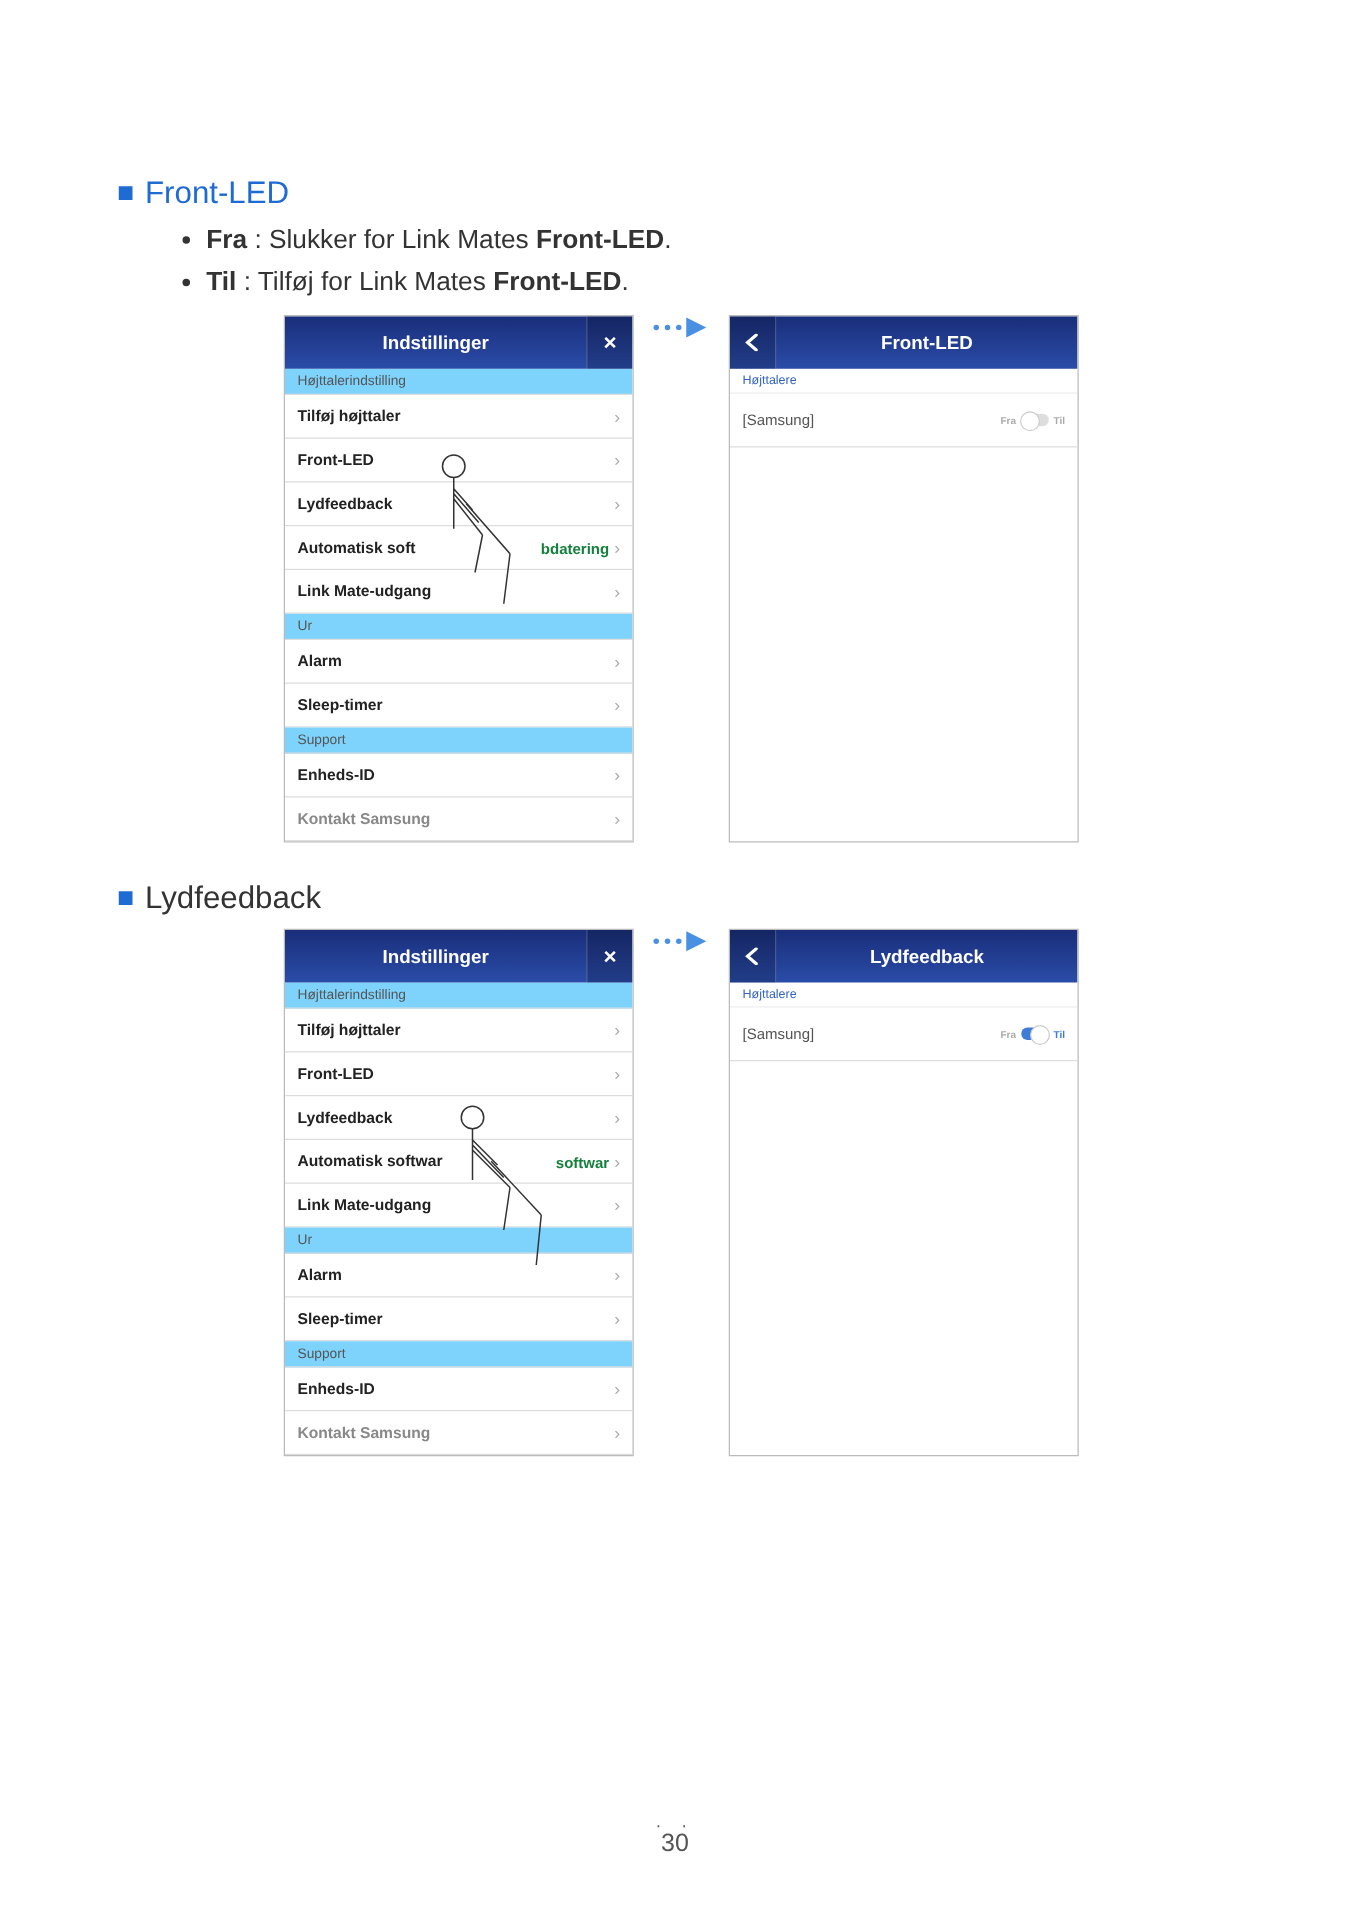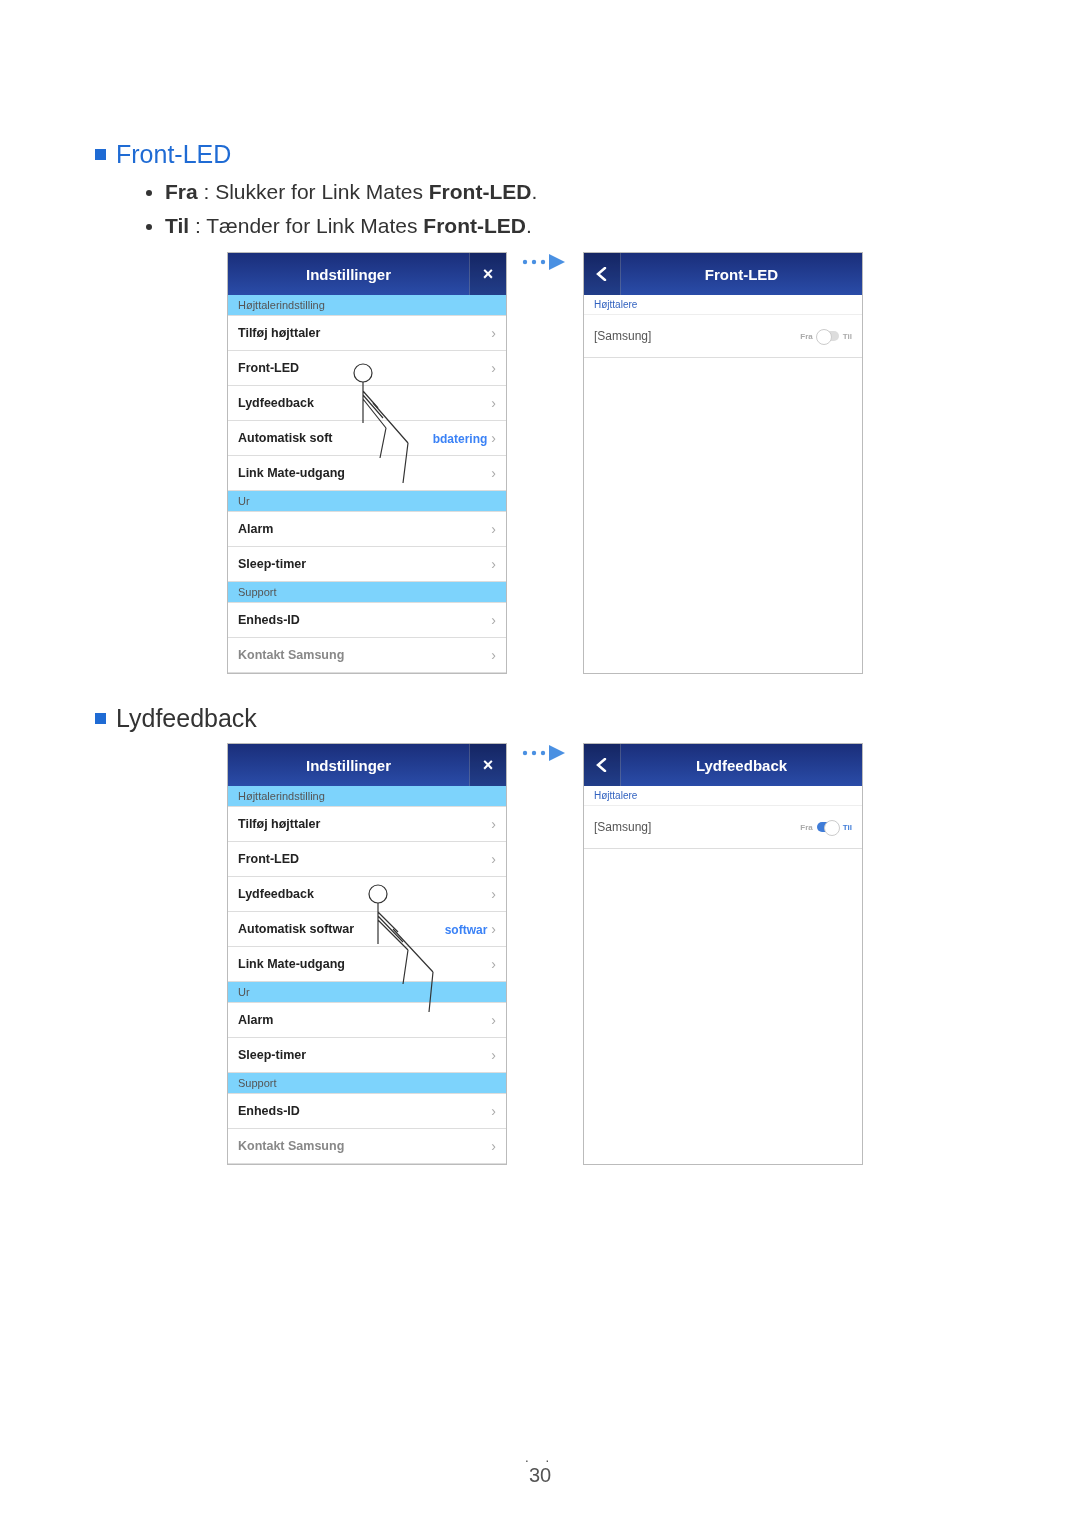--- a/index.html
+++ b/index.html
@@ -113,21 +113,21 @@
     align-items: center;
     justify-content: space-between;
     padding: 0 10px;
     height: 34px;
     border-bottom: 1px solid #ddd;
     font-size: 12.5px;
     font-weight: bold;
     color: #222;
   }
   .phone .row .chev { color: #aaa; font-weight: normal; font-size: 14px; }
-  .phone .row .rsuffix { color: #3b82f6; font-weight: bold; margin-right: 4px; font-size: 12px;}
+  .phone .row .rsuffix { color: #15803d; font-weight: bold; margin-right: 4px; font-size: 12px;}
   .phone .row .bracket { font-weight: normal; color: #555; font-size: 12px; }
   .finger {
     position: absolute;
     pointer-events: none;
   }
   .finger svg { overflow: visible; }
 
   .arrow {
     width: 60px;
     display: flex;
@@ -177,21 +177,21 @@
 
   <div class="section-heading">
     <span class="sq"></span>
     <span class="txt-blue">Front-LED</span>
   </div>
   <ul class="bullets">
     <li>
       <span class="b">Fra</span><span> : Slukker for Link Mates </span><span class="b">Front-LED</span><span>.</span>
     </li>
     <li>
-      <span class="b">Til</span><span> : Tænder for Link Mates </span><span class="b">Front-LED</span><span>.</span>
+      <span class="b">Til</span><span> : Tilføj for Link Mates </span><span class="b">Front-LED</span><span>.</span>
     </li>
   </ul>
 
   <div class="screens-row">
 
     <div class="phone">
       <div class="header">
         <span class="htitle">Indstillinger</span>
         <span class="close">×</span>
       </div>

